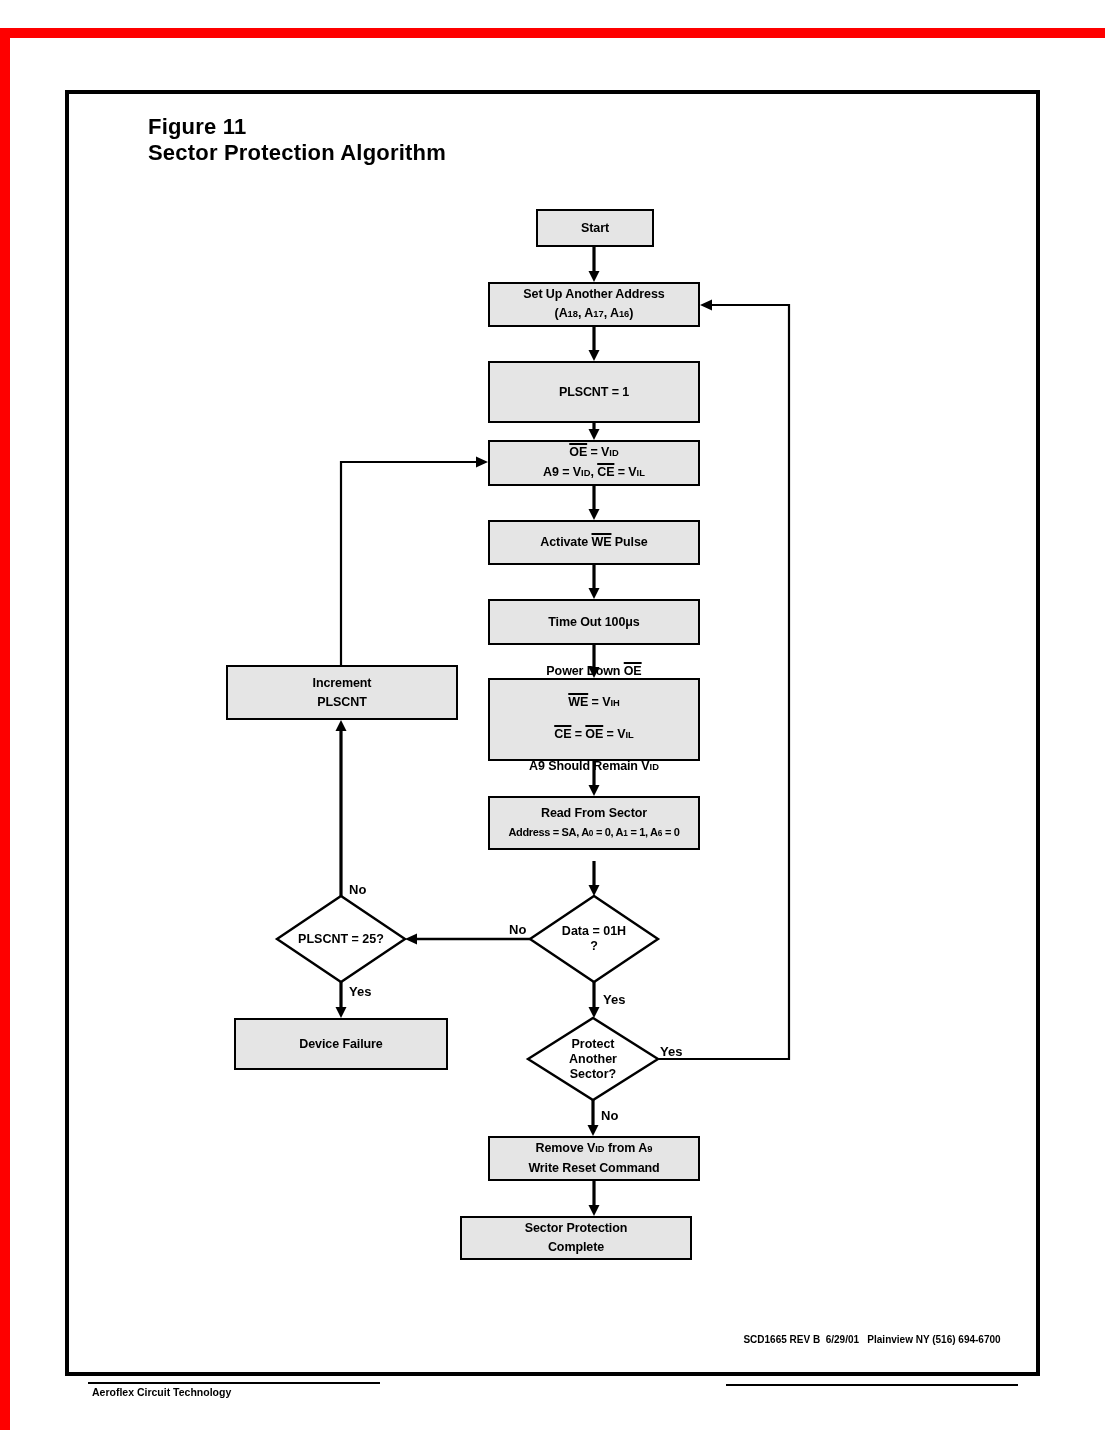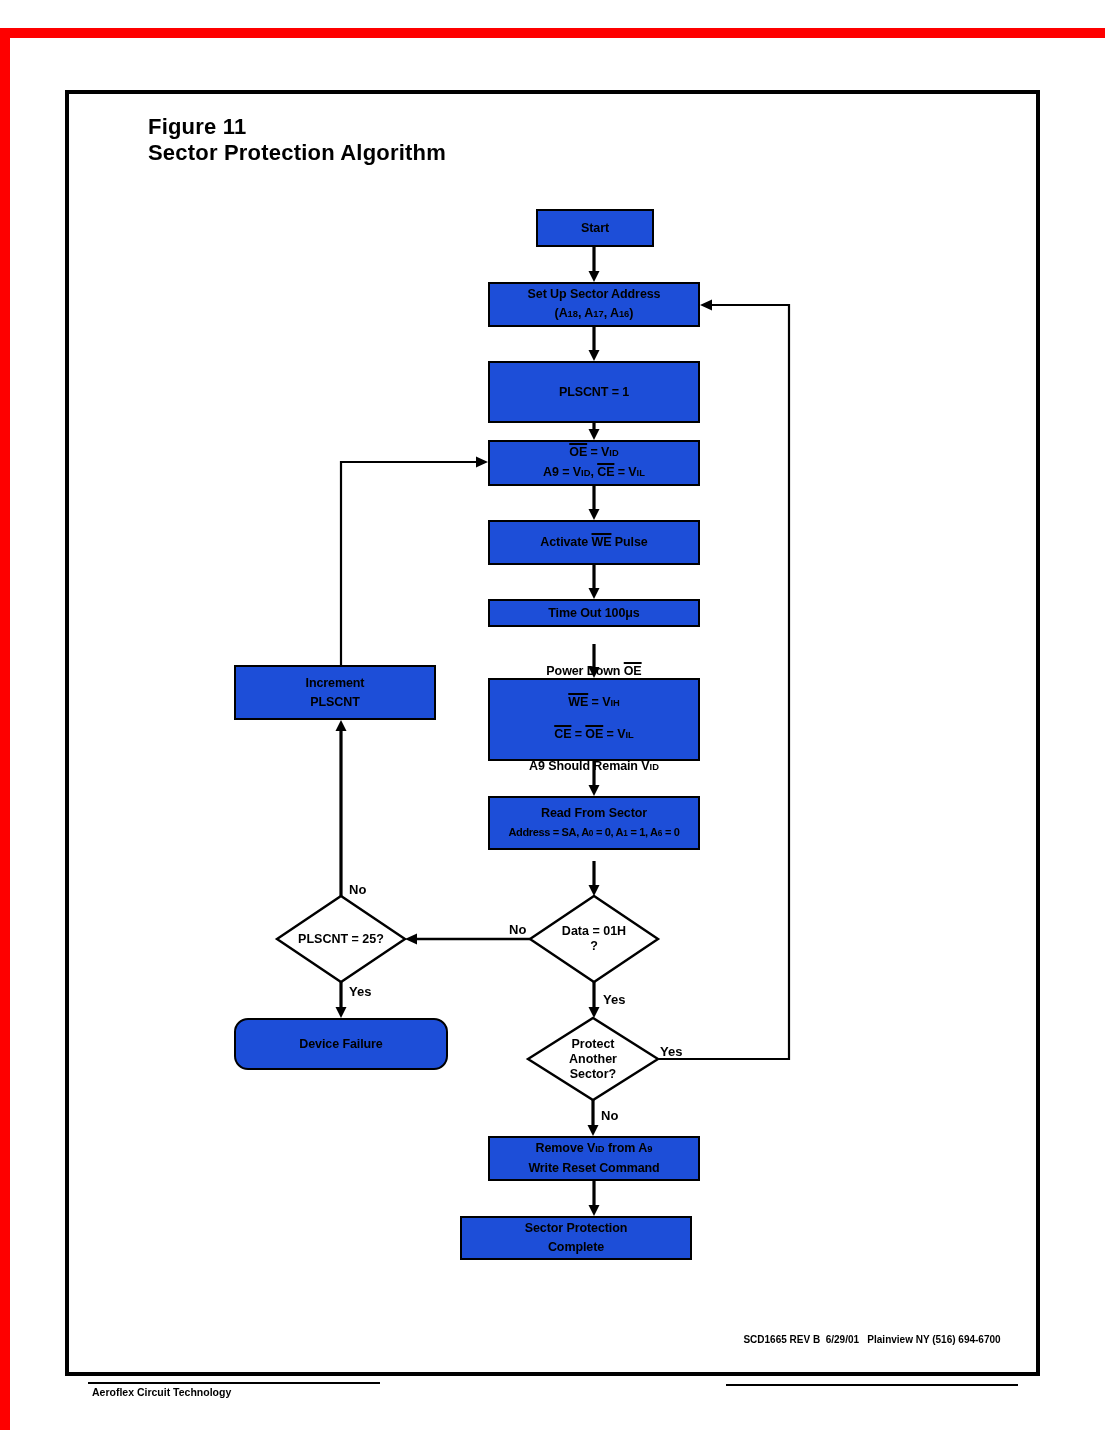--- a/index.html
+++ b/index.html
@@ -9,21 +9,21 @@
   .edge-strip-top  { position:absolute; left:0; top:0; width:1105px; height:10px; background:var(--accent_red,#f00); }
   .edge-strip-left { position:absolute; left:0; top:0; width:10px; height:1430px; background:var(--accent_red,#f00); }
 
   .page-border { position:absolute; left:65px; top:62px; width:975px; height:1286px;
                  border:4px solid var(--ink,#000); box-sizing:border-box; background:transparent; }
 
   .fig-title { position:absolute; left:148px; top:86px; font-size:22px; font-weight:bold; line-height:26px; letter-spacing:0.2px; }
 
   svg.connectors { position:absolute; left:0; top:0; width:1105px; height:1430px; pointer-events:none; }
 
-  .node { position:absolute; border:2.5px solid var(--ink,#000); background:#1d4ed8; box-sizing:border-box;
+  .node { position:absolute; border:2.5px solid var(--ink,#000); background:#e5e5e5; box-sizing:border-box;
           display:flex; flex-direction:column; align-items:center; justify-content:center;
           text-align:right; font-weight:bold; font-size:12.5px; line-height:19px; letter-spacing:-0.1px; }
   .node span { white-space:nowrap; }
   .node .tight { font-size:11px; letter-spacing:-0.35px; }
 
   .dtext { position:absolute; text-align:center; font-weight:bold; font-size:12.5px; line-height:15px; }
   .blabel { position:absolute; font-weight:bold; font-size:13px; line-height:13px; }
 
   .ov { text-decoration:overline; text-decoration-thickness:1.5px; }
   .sb { font-size:0.75em; letter-spacing:0; }
@@ -93,59 +93,59 @@
       <polygon points="277,911 341,868 405,911 341,954"></polygon>
       <polygon points="528,1031 593,990 658,1031 593,1072"></polygon>
     </g>
   </svg>
 
   <div class="node" style="left:536px;top:181px;width:118px;height:38px;">
     <span>Start</span>
   </div>
 
   <div class="node" style="left:488px;top:254px;width:212px;height:45px;">
-    <span>Set Up Sector Address</span>
+    <span>Set Up Another Address</span>
     <span>(A<span class="sb">18</span>, A<span class="sb">17</span>, A<span class="sb">16</span>)</span>
   </div>
 
   <div class="node" style="left:488px;top:333px;width:212px;height:62px;">
     <span>PLSCNT = 1</span>
   </div>
 
   <div class="node" style="left:488px;top:412px;width:212px;height:46px;">
     <span><span class="ov">OE</span> = V<span class="sb">ID</span></span>
     <span>A9 = V<span class="sb">ID</span>, <span class="ov">CE</span> = V<span class="sb">IL</span></span>
   </div>
 
   <div class="node" style="left:488px;top:492px;width:212px;height:45px;">
     <span>Activate <span class="ov">WE</span> Pulse</span>
   </div>
 
-  <div class="node" style="left:488px;top:571px;width:212px;height:28px;">
+  <div class="node" style="left:488px;top:571px;width:212px;height:46px;">
     <span>Time Out 100μs</span>
   </div>
 
   <div class="node" style="left:488px;top:650px;width:212px;height:83px;gap:12px;">
     <span>Power Down <span class="ov">OE</span></span>
     <span><span class="ov">WE</span> = V<span class="sb">IH</span></span>
     <span><span class="ov">CE</span> = <span class="ov">OE</span> = V<span class="sb">IL</span></span>
     <span>A9 Should Remain V<span class="sb">ID</span></span>
   </div>
 
   <div class="node" style="left:488px;top:768px;width:212px;height:54px;">
     <span>Read From Sector</span>
     <span class="tight">Address = SA, A<span class="sb">0</span> = 0, A<span class="sb">1</span> = 1, A<span class="sb">6</span> = 0</span>
   </div>
 
-  <div class="node" style="left:234px;top:637px;width:202px;height:55px;">
+  <div class="node" style="left:226px;top:637px;width:232px;height:55px;">
     <span>Increment</span>
     <span>PLSCNT</span>
   </div>
 
-  <div class="node" style="left:234px;top:990px;width:214px;height:52px;border-radius:14px;">
+  <div class="node" style="left:234px;top:990px;width:214px;height:52px;">
     <span>Device Failure</span>
   </div>
 
   <div class="node" style="left:488px;top:1108px;width:212px;height:45px;">
     <span>Remove V<span class="sb">ID</span> from A<span class="sb">9</span></span>
     <span>Write Reset Command</span>
   </div>
 
   <div class="node" style="left:460px;top:1188px;width:232px;height:44px;">
     <span>Sector Protection</span>

